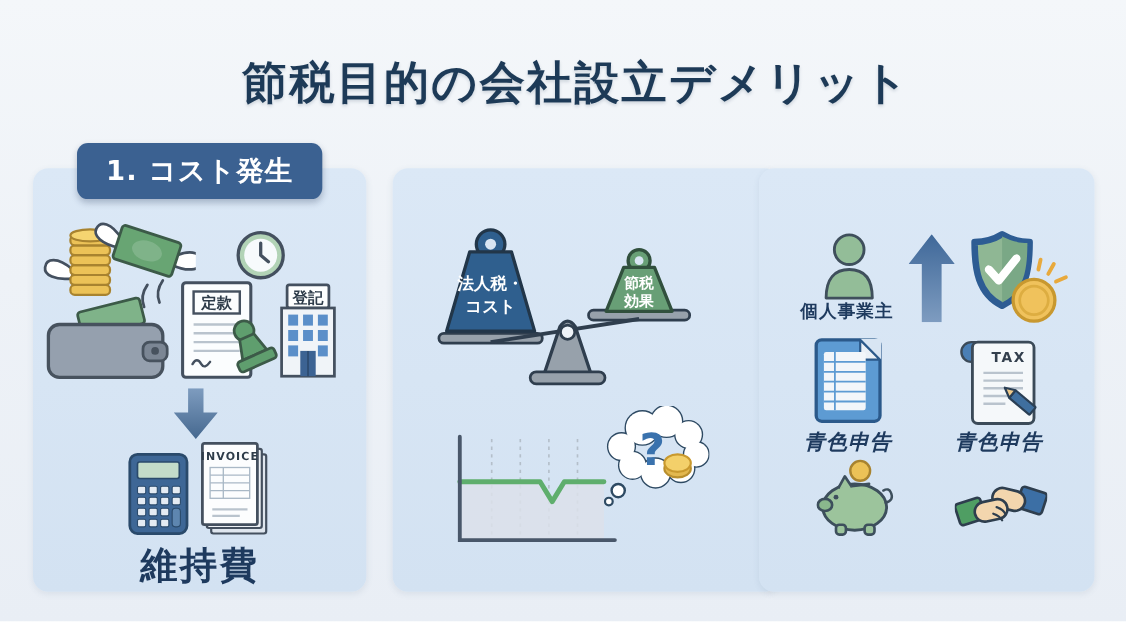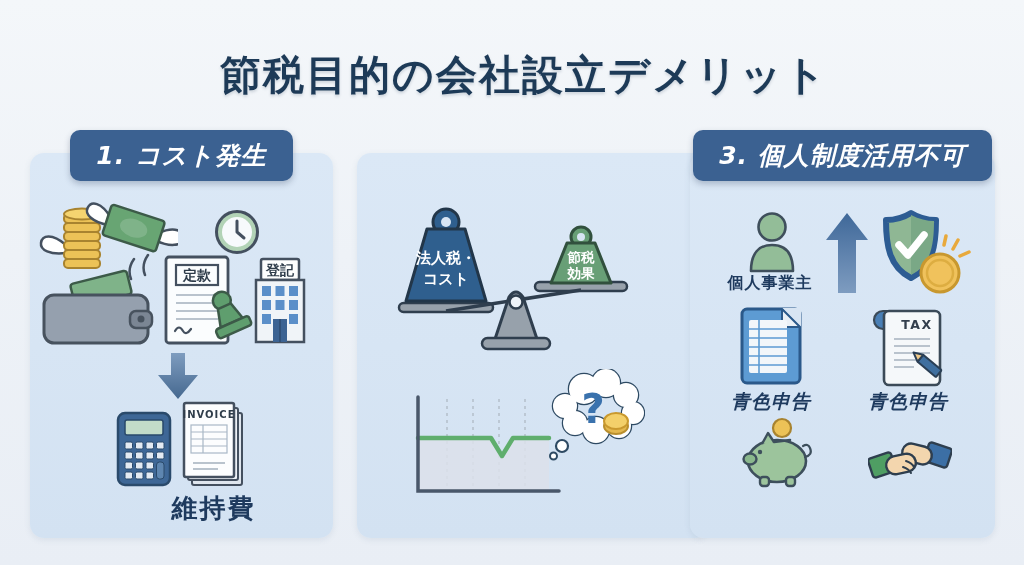--- a/index.html
+++ b/index.html
@@ -15,24 +15,24 @@
   .panel.p1{left:30px;width:303px;}
   .panel.p2{left:357px;width:352px;}
   .panel.p3{left:690px;width:305px;}
   .badge-wrap{position:absolute;top:128px;height:54px;display:flex;
               align-items:center;justify-content:center;}
   .badge-wrap.b1{left:30px;width:303px;}
   .badge-wrap.b2{left:357px;width:304px;}
   .badge-wrap.b3{left:690px;width:305px;}
   .badge{background:#3b6191;color:#ffffff;font-size:25px;font-weight:bold;
          letter-spacing:1px;padding:9px 26px;border-radius:10px;
-         box-shadow:0 3px 6px rgba(35,55,85,.28);white-space:nowrap;font-style:italic;}
+         box-shadow:0 3px 6px rgba(35,55,85,.28);white-space:nowrap;}
   .icon{position:absolute;}
   .cap{position:absolute;color:#1e3a5e;font-weight:bold;text-align:center;}
-  .cap.big{font-size:26px;letter-spacing:2px;margin-left:32px;}
+  .cap.big{font-size:34px;letter-spacing:2px;}
   .cap.mid{font-size:16px;letter-spacing:1px;}
   .cap.sm{font-size:19px;letter-spacing:1px;font-style:italic;}
   svg text{font-family:"DejaVu Sans","Liberation Sans",sans-serif;font-weight:bold;}
 </style>
 </head>
 <body>
 
 <div class="stage">
 
   <h1 class="title">節税目的の会社設立デメリット</h1>
@@ -284,17 +284,14 @@
       <rect x="58" y="16" width="24" height="20" rx="3" transform="rotate(18 70 26)" fill="#3c6fa5" stroke="#2e3e4e" stroke-width="2.4"></rect>
       <rect x="34" y="16" width="30" height="18" rx="9" transform="rotate(14 49 25)" fill="#f3d6ae" stroke="#2e3e4e" stroke-width="2.4"></rect>
       <rect x="18" y="26" width="30" height="18" rx="9" transform="rotate(-12 33 35)" fill="#f3d6ae" stroke="#2e3e4e" stroke-width="2.4"></rect>
       <path d="M38,32 q6,2 8,6 M35,38 q6,2 8,6" fill="none" stroke="#2e3e4e" stroke-width="2" stroke-linecap="round"></path>
     </svg>
   </section>
 
   <div class="badge-wrap b1">
     <div class="badge">1. コスト発生</div>
   </div>
-  <div class="badge-wrap b3">
-    <div class="badge">3. 個人制度活用不可</div>
-  </div>
 
 </div>
 
 </body></html>

